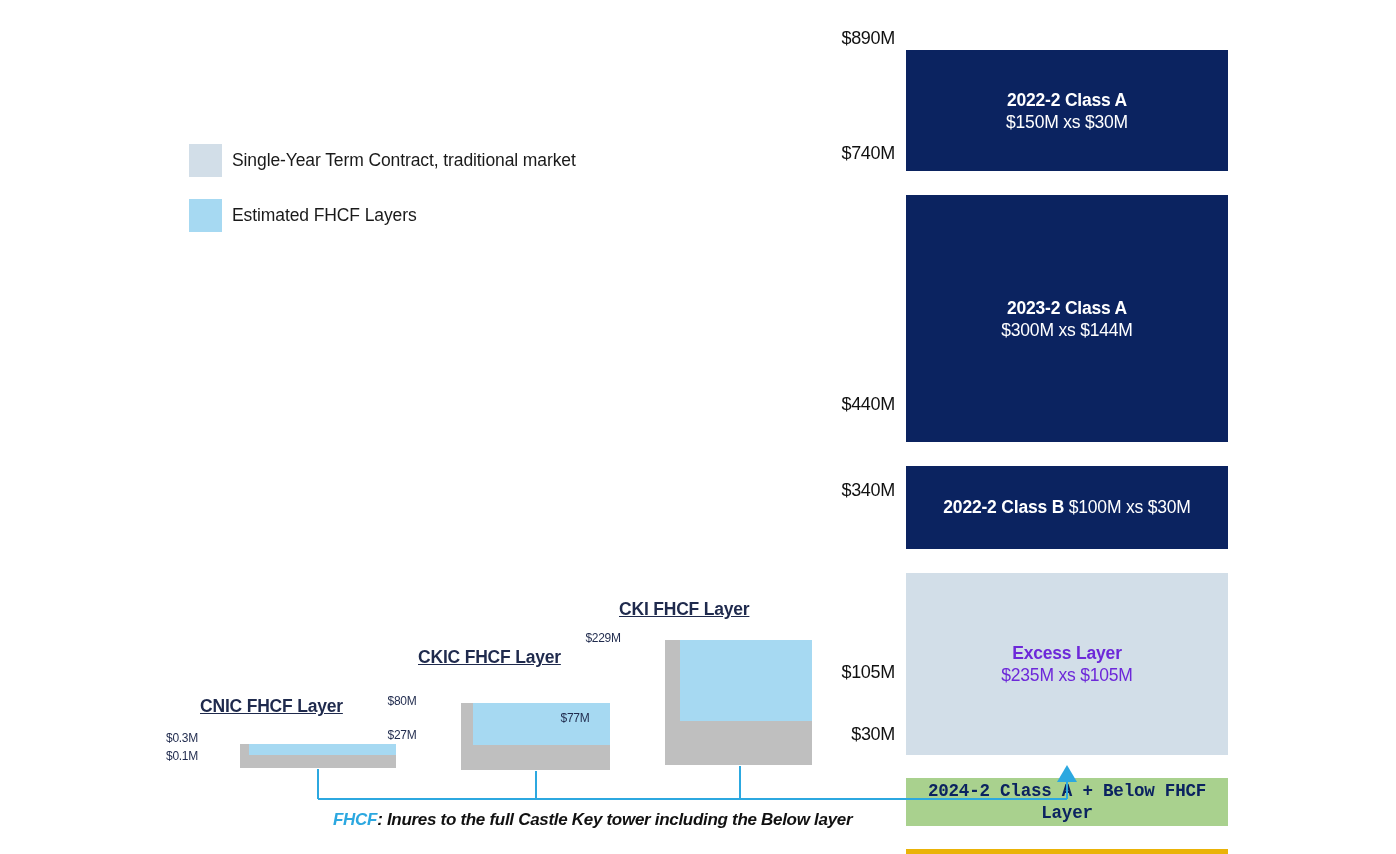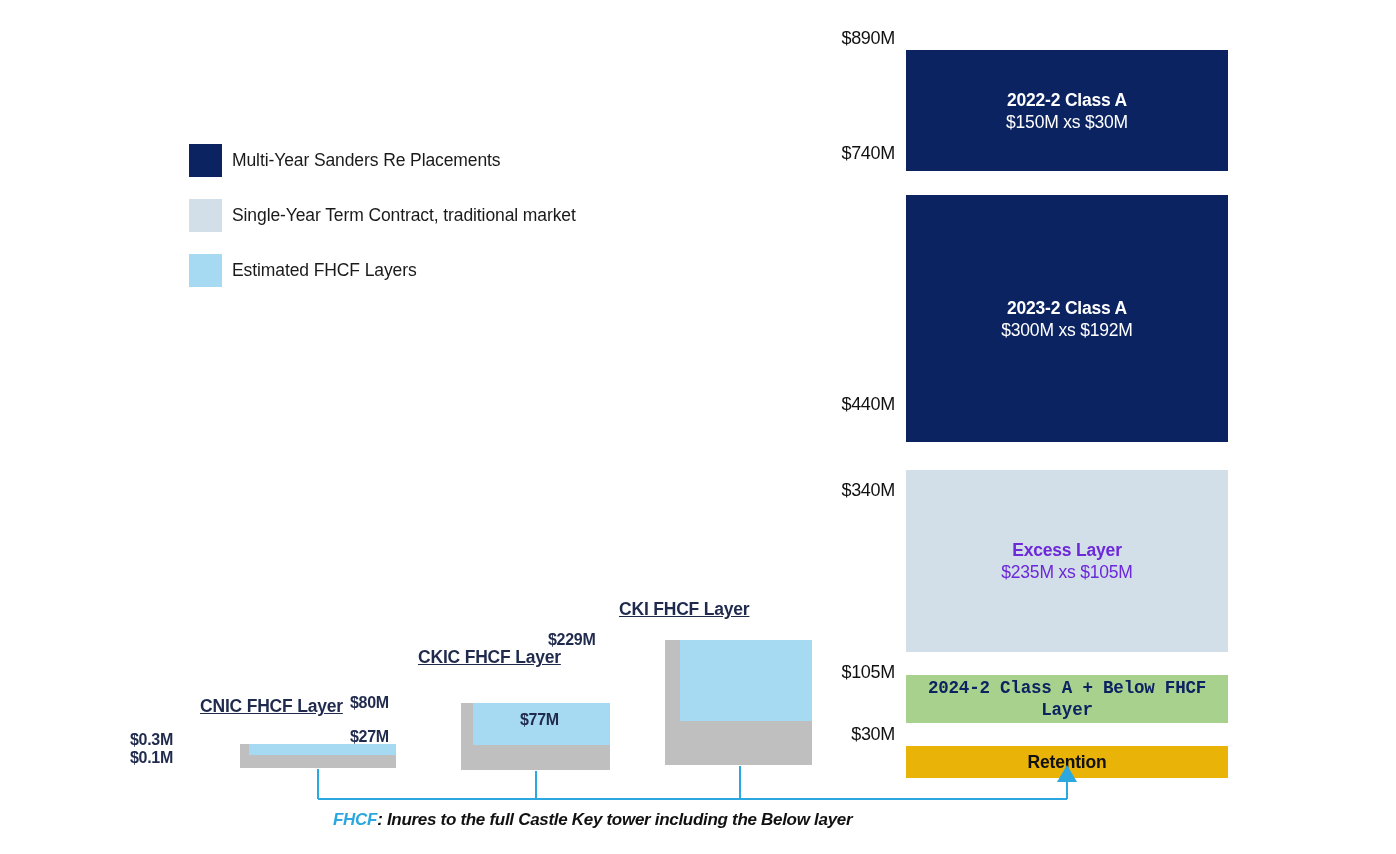--- a/index.html
+++ b/index.html
@@ -93,26 +93,25 @@
     position: absolute;
     font-size: 17.5px;
     font-weight: bold;
     color: #1f2a4d;
     text-decoration: underline;
     white-space: nowrap;
     letter-spacing: -0.2px;
   }
   .col-lbl {
     position: absolute;
-    font-size: 16px;
+    font-size: 12px;
     color: #1f2a4d;
     white-space: nowrap;
-    text-align: left;
+    text-align: center;
     letter-spacing: -0.3px;
-    font-weight: bold;
   }
   .gray-box { position: absolute; background: #BFBFBF; }
   .blue-box { position: absolute; background: #A6D9F2; }
 
   
   #connectors { position: absolute; left: 0; top: 0; }
 
   
   #footnote {
     position: absolute;
@@ -128,26 +127,20 @@
   #footnote .fhcf { color: #2CA8E0; }
   #footnote .rest { color: #111111; font-weight: bold; }
 </style>
 </head>
 <body>
 
 <div id="stage">
 
   <div id="legend">
 
-    <div class="legend-row lg-row-0">
-      <div class="legend-swatch" style="background:#0B2360;"></div>
-      <div class="legend-text">
-        <span>Multi-Year Sanders Re Placements</span>
-      </div>
-    </div>
 
     <div class="legend-row lg-row-1">
       <div class="legend-swatch" style="background:#D2DEE8;"></div>
       <div class="legend-text">
         <span>Single-Year Term Contract, traditional market</span>
       </div>
     </div>
 
 
     <div class="legend-row lg-row-4">
@@ -171,24 +164,29 @@
   <div id="tower">
 
     <div class="tower-seg" style="height:121px; background:#0B2360; color:#FFFFFF;">
       <div class="seg-title">2022-2 Class A</div>
       <div class="seg-sub">$150M xs $30M</div>
     </div>
     <div style="height:4px; background:#ffffff;"></div>
 
     <div class="tower-seg" style="height:247px; background:#0B2360; color:#FFFFFF;">
       <div class="seg-title">2023-2 Class A</div>
-      <div class="seg-sub">$300M xs $192M</div>
+      <div class="seg-sub">$300M xs $144M</div>
     </div>
     <div style="height:4px; background:#ffffff;"></div>
 
+    <div class="tower-seg" style="height:83px; background:#0B2360; color:#FFFFFF;">
+      <div class="seg-inline">
+        <span>2022-2 Class B</span><span class="thin">&nbsp;$100M xs $30M</span>
+      </div>
+    </div>
     <div style="height:4px; background:#ffffff;"></div>
 
     <div class="tower-seg" style="height:182px; background:#D2DEE8; color:#6d28d9;">
       <div class="seg-title">Excess Layer</div>
       <div class="seg-sub">$235M xs $105M</div>
     </div>
     <div style="height:3px; background:#ffffff;"></div>
 
     <div class="tower-seg" style="height:48px; background:#A9D18E; color:#0B2360;font-family:Liberation Mono, monospace;">
       <div class="seg-title">2024-2 Class A + Below FHCF Layer</div>

